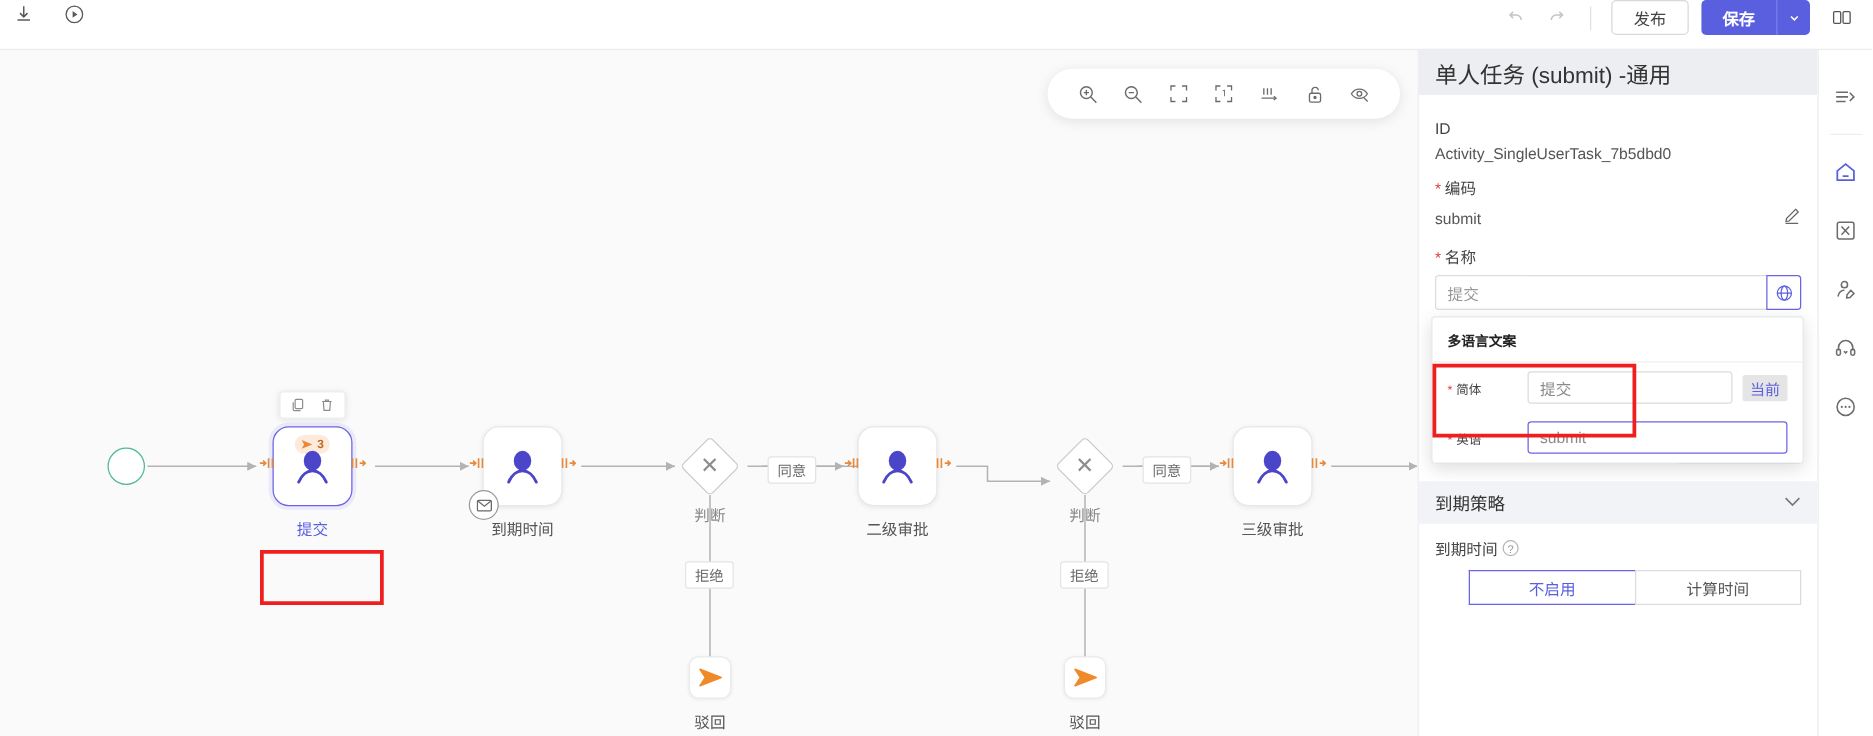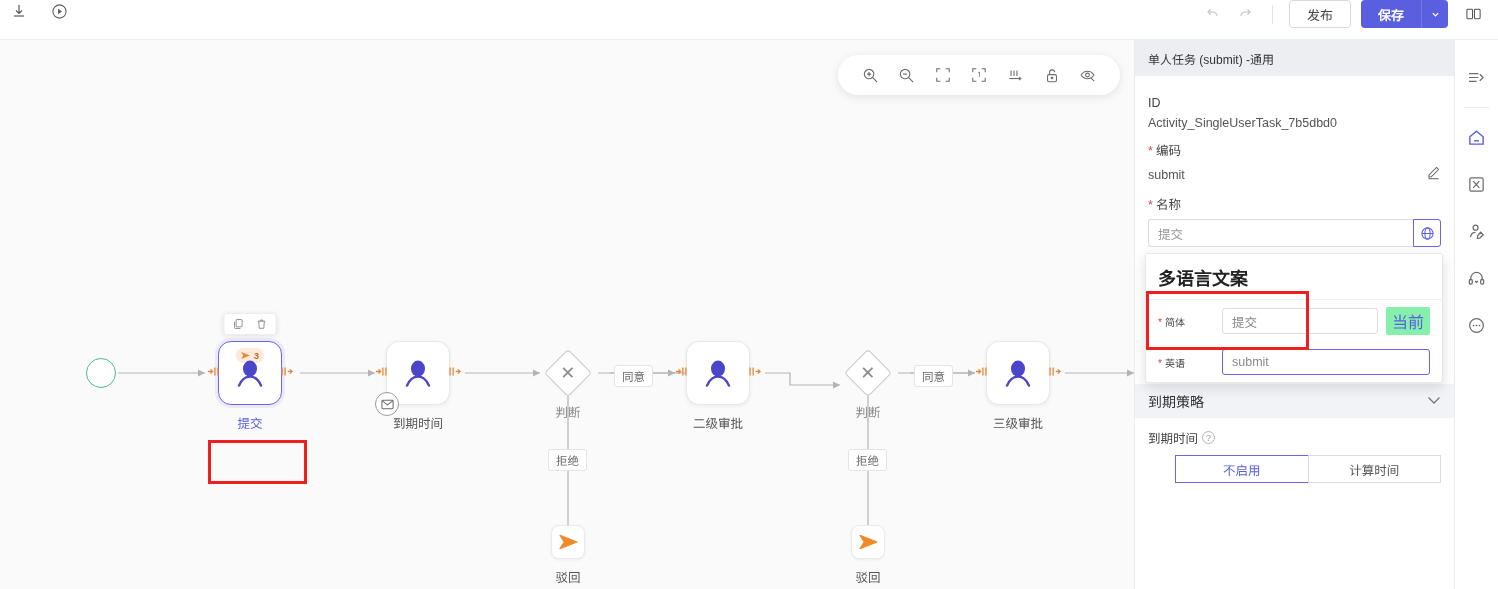--- a/index.html
+++ b/index.html
@@ -138,21 +138,21 @@
   }
   svg.wire { position:absolute; top:0; left:0; width:1134px; height:549px; pointer-events:none; }
 
   
   .panel {
     position:absolute; top:40px; left:1134px; width:320px; height:549px;
     background:#fff; border-left:1px solid #ececec; overflow:hidden;
   }
   .panel-header {
     height:36px; background:#eceef2; display:flex; align-items:center;
-    padding:0 13px; font-size:12px; color:#333;
+    padding:0 13px; font-size:18px; color:#333;
   }
   .panel-body { padding:10px 13px 0 13px; position:relative; }
   .field-label { font-size:12.5px; color:#444; margin:10px 0 6px 0; }
   .req-star { color:#e03c3c; margin-right:3px; }
   .field-static { font-size:12.5px; color:#555; }
   .field-row-edit { display:flex; align-items:center; justify-content:space-between; }
   .pencil { color:#666; cursor:pointer; }
   .input-wrap { display:flex; align-items:center; height:28px; position:relative; }
   .text-input {
     flex:1; height:28px; border:1px solid #dcdcdc; border-right:none;
@@ -164,33 +164,33 @@
     background:#fff; display:flex; align-items:center; justify-content:center;
     color:#5a5fe0; cursor:pointer;
   }
   
   .popover {
     position:absolute; left:1145px; top:253px; width:298px;
     background:#fff; border:1px solid #e8e8e8; border-radius:3px;
     box-shadow:0 4px 14px rgba(0,0,0,0.13); z-index:40;
   }
   .popover-title {
-    font-size:18px; font-weight:700; color:#222;
+    font-size:11px; font-weight:700; color:#222;
     padding:10px 12px 9px 12px; border-bottom:1px solid #f0f0f0;
   }
   .pop-row { display:flex; align-items:center; padding:7px 12px; gap:8px; }
   .pop-row-label { width:56px; font-size:10px; color:#444; flex:none; }
   .pop-input {
     flex:1; height:26px; border:1px solid #dcdcdc; border-radius:3px;
     padding:0 9px; font-size:12.5px; color:#8a8a8a;
     display:flex; align-items:center; background:#fff;
   }
   .pop-input.focused { border-color:#6b63e8; }
   .pop-current {
-    font-size:16px; color:#5a5fe0; background:#86efac;
+    font-size:12px; color:#5a5fe0; background:#e5e5e5;
     padding:2px 6px; border-radius:2px; flex:none;
   }
   
   .segmented { display:flex; height:27px; border-radius:3px; overflow:hidden; margin-top:8px; }
   .seg {
     flex:1; border:1px solid #dcdcdc; border-right:none;
     background:#f7f7f7; display:flex; align-items:center; justify-content:center;
     font-size:12.5px; color:#555; cursor:pointer;
   }
   .seg:last-child { border-right:1px solid #dcdcdc; }

